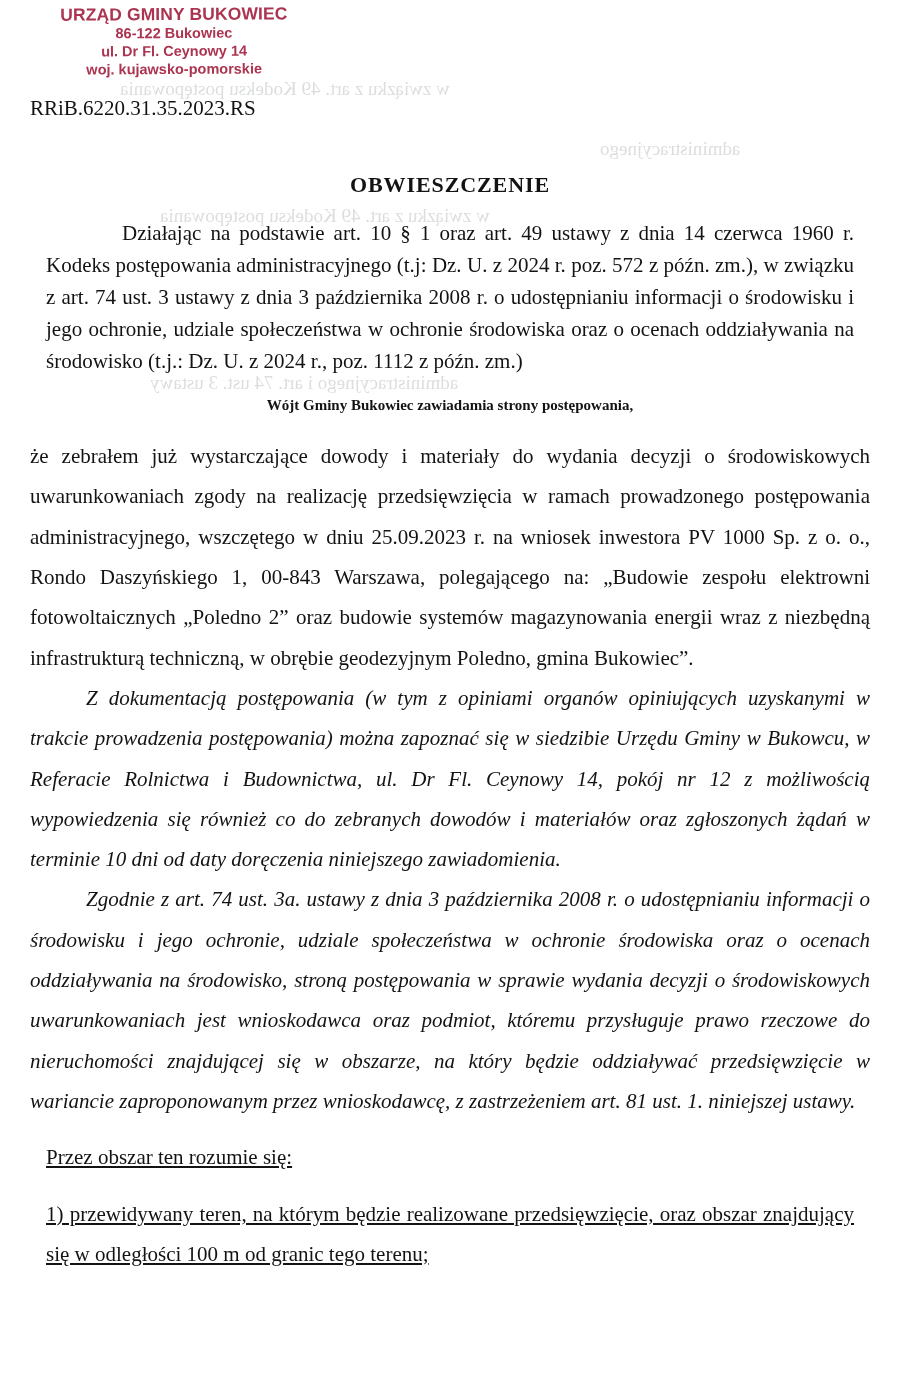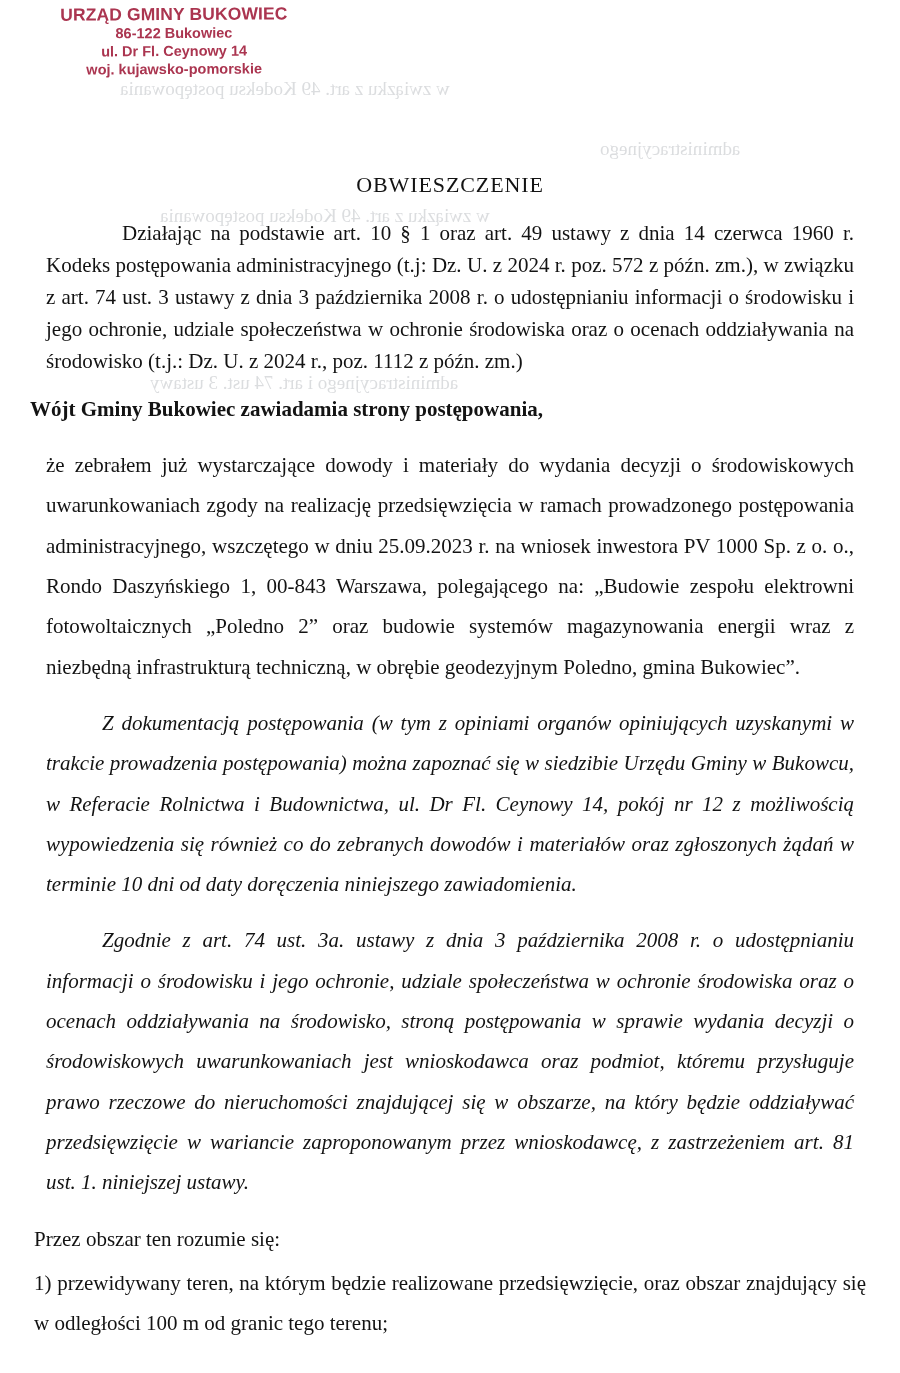--- a/index.html
+++ b/index.html
@@ -72,57 +72,59 @@
     position: absolute;
     left: 30px;
     top: 172px;
     width: 840px;
     font-size: 21px;
   }
 
   .doc-title {
     text-align: center;
     font-size: 22px;
-    font-weight: normal;
+    font-weight: bold;
     letter-spacing: 0.9px;
     margin: 0 0 20px 0;
   }
 
   
   .p-basis {
     margin: 16px;
     text-align: justify;
     text-justify: inter-word;
     line-height: 1.52;
     text-indent: 76px;
   }
 
   .subtitle {
+    text-align: center;
     font-weight: bold;
-    font-size: 21px;
+    font-size: 15px;
     margin: 14px 0 20px 0;
     line-height: 1.5;
   }
 
   
   .p-body {
-    margin: 16px;
+    margin: 0;
     text-align: justify;
     text-justify: inter-word;
     line-height: 1.92;
   }
   .p-body.indent-lg { text-indent: 56px; font-style: italic; }
   .p-body.flush { text-indent: 0; }
 
   .list-line {
-    margin: 4px;
+    margin: 16px;
     text-align: justify;
     text-justify: inter-word;
     line-height: 1.92;
     text-indent: 0;
+    text-decoration: underline;
   }
 
   
   .ghost-layer {
     position: absolute;
     inset: 0;
     pointer-events: none;
     z-index: 0;
   }
   .ghost {
@@ -149,20 +151,21 @@
   </div>
 
   <div class="stamp" style="color: rgb(171, 53, 80);">
     <div class="stamp-title">URZĄD GMINY BUKOWIEC</div>
     <div class="stamp-line">86-122 Bukowiec</div>
     <div class="stamp-line">ul. Dr Fl. Ceynowy 14</div>
     <div class="stamp-line">woj. kujawsko-pomorskie</div>
   </div>
 
   <div class="meta-row">
+    <div class="meta-ref">RRiB.6220.31.35.2023.RS</div>
   </div>
 
   <div class="content">
 
     <h1 class="doc-title">OBWIESZCZENIE</h1>
 
     <p class="p-basis">Działając na podstawie art. 10 § 1 oraz art. 49 ustawy z dnia 14 czerwca 1960 r. Kodeks postępowania administracyjnego (t.j: Dz. U. z 2024 r. poz. 572 z późn. zm.), w związku z art. 74 ust. 3 ustawy z dnia 3 października 2008 r. o udostępnianiu informacji o środowisku i jego ochronie, udziale społeczeństwa w ochronie środowiska oraz o ocenach oddziaływania na środowisko (t.j.: Dz. U. z 2024 r., poz. 1112 z późn. zm.)</p>
 
     <p class="subtitle">Wójt Gminy Bukowiec zawiadamia strony postępowania,</p>
 

